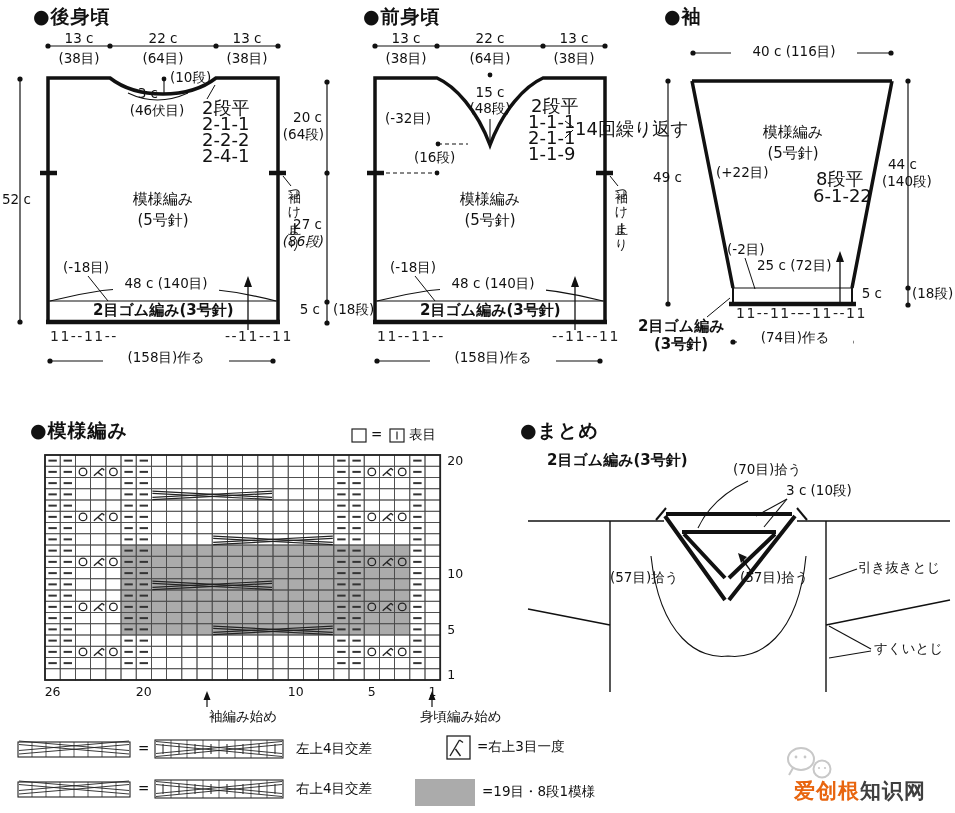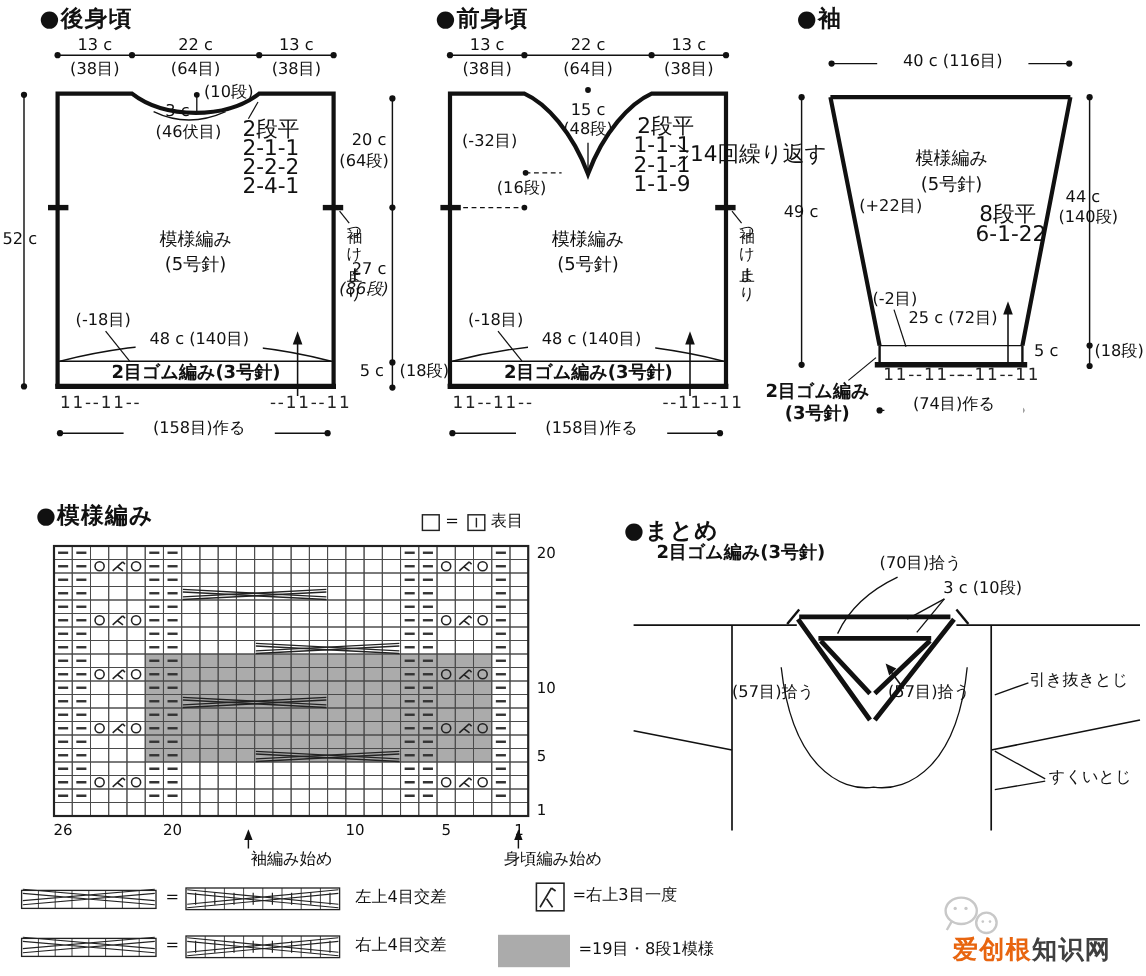--- a/index.html
+++ b/index.html
@@ -1003,21 +1003,21 @@
 <span class="t c" style="left:198px;top:709px;width:90px;">袖編み始め</span>
 <span class="t" style="left:420px;top:709px;">身頃編み始め</span>
 
 <span class="t" style="left:138px;top:741px;">=</span>
 <span class="t" style="left:296px;top:741px;">左上4目交差</span>
 <span class="t" style="left:138px;top:781px;">=</span>
 <span class="t" style="left:296px;top:781px;">右上4目交差</span>
 <span class="t" style="left:477px;top:739px;">=右上3目一度</span>
 <span class="t" style="left:482px;top:784px;">=19目・8段1模様</span>
 
-<span class="t big" style="left:520px;top:432px;text-align:center;">●まとめ</span>
+<span class="t big" style="left:520px;top:420px;text-align:center;">●まとめ</span>
 <span class="t b med" style="left:547px;top:452px;">2目ゴム編み(3号針)</span>
 <span class="t" style="left:733px;top:462px;">(70目)拾う</span>
 <span class="t" style="left:786px;top:483px;">3 c (10段)</span>
 <span class="t" style="left:610px;top:570px;">(57目)拾う</span>
 <span class="t" style="left:740px;top:570px;">(57目)拾う</span>
 <span class="t" style="left:858px;top:560px;">引き抜きとじ</span>
 <span class="t" style="left:874px;top:641px;">すくいとじ</span>
 
 <span class="t wm-orange" style="left:794px;top:779px;">爱创根</span>
 <span class="t wm-dark" style="left:860px;top:779px;">知识网</span>

